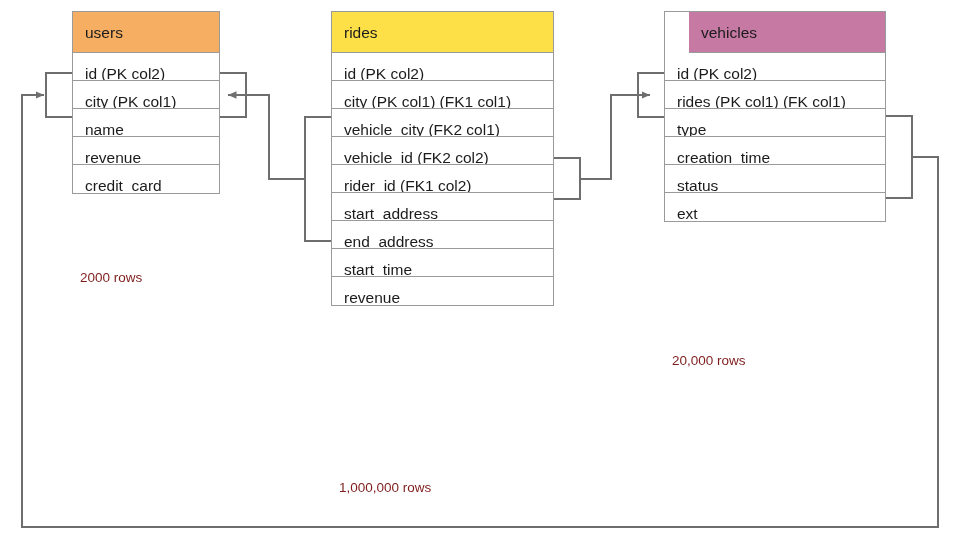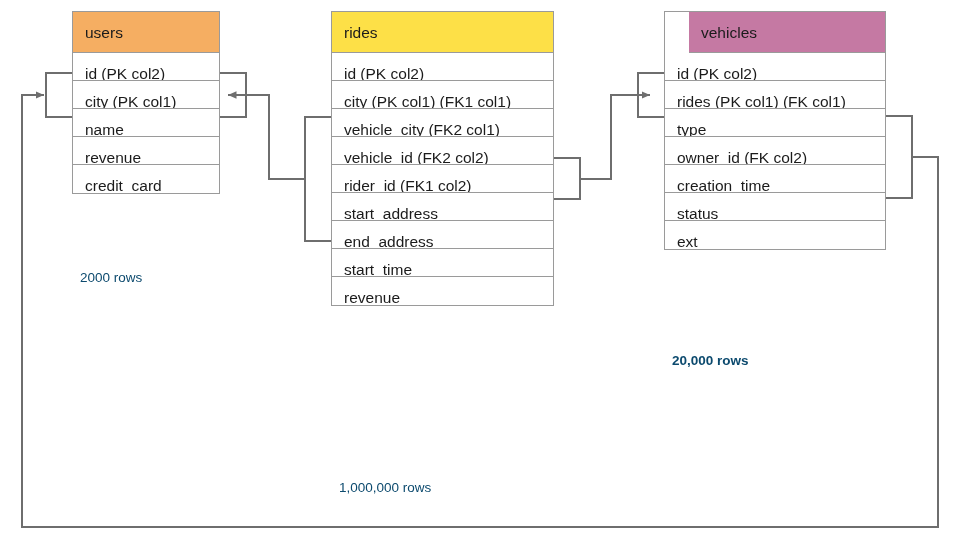--- a/index.html
+++ b/index.html
@@ -59,21 +59,21 @@
     white-space: nowrap;
     overflow: hidden;
   }
   .entity-field.last {
     border-bottom: none;
   }
   .rowcount {
     position: absolute;
     z-index: 2;
     font-size: 13.5px;
-    color: #0c4a6e;
+    color: #7f1d1d;
     white-space: nowrap;
   }
 </style>
 </head>
 <body>
 
 <div id="canvas">
 
   <svg id="wires" viewBox="0 0 960 540" width="960" height="540">
     <defs>
@@ -130,20 +130,19 @@
     <div class="entity-field">start_time</div>
     <div class="entity-field last">revenue</div>
   </div>
   <div class="rowcount" style="left:339px; top:480px;">1,000,000 rows</div>
 
   <div class="entity" style="left:664px; top:11px; width:222px;">
     <div class="entity-header" style="background:#c579a3;margin-left:24px;">vehicles</div>
     <div class="entity-field">id (PK col2)</div>
     <div class="entity-field">rides (PK col1) (FK col1)</div>
     <div class="entity-field">type</div>
-    <div class="entity-field">owner_id (FK col2)</div>
     <div class="entity-field">creation_time</div>
     <div class="entity-field">status</div>
     <div class="entity-field last">ext</div>
   </div>
-  <div class="rowcount" style="left:672px; top:353px;font-weight:bold;">20,000 rows</div>
+  <div class="rowcount" style="left:672px; top:353px;">20,000 rows</div>
 
 </div>
 
 </body></html>

